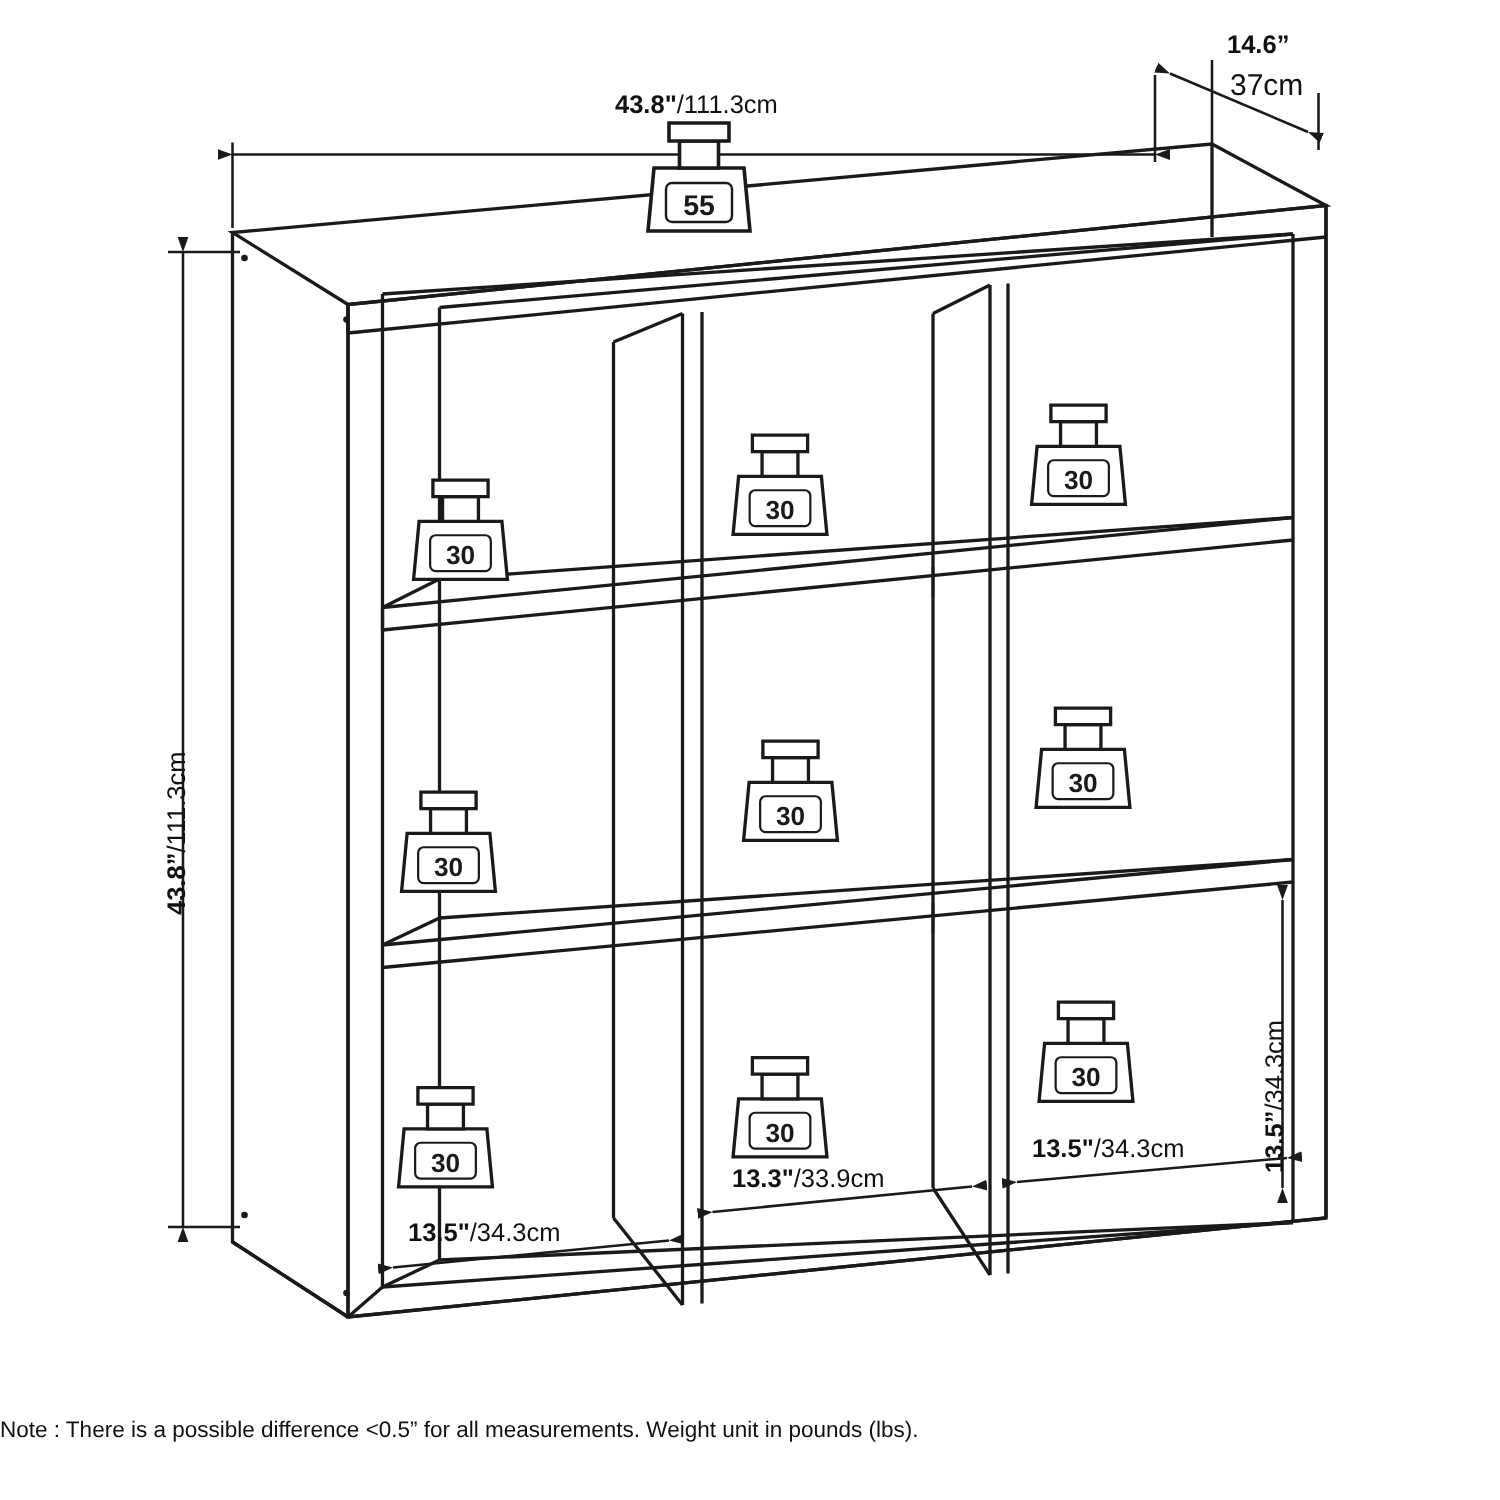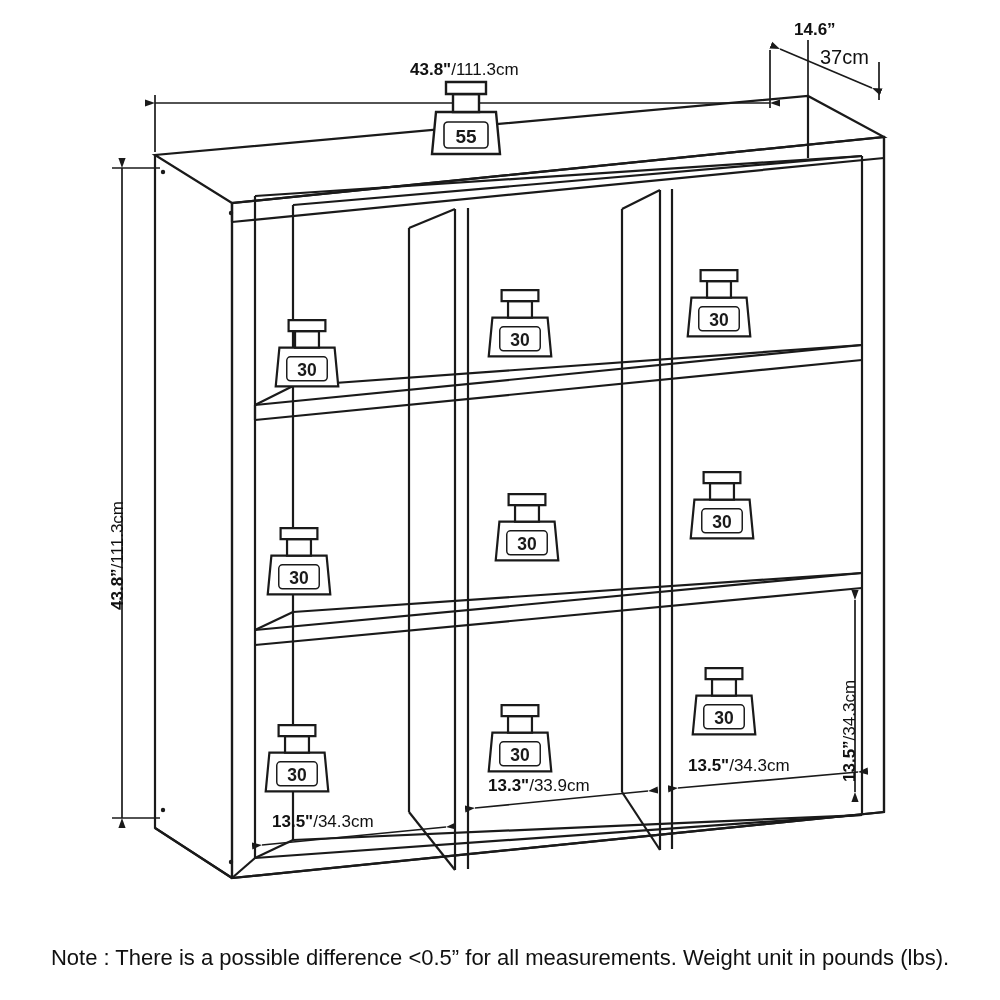--- a/index.html
+++ b/index.html
@@ -39,22 +39,22 @@
   .dim-text .b { font-weight: bold; }
   .rot90 {
     transform-origin: 0 0;
     transform: rotate(-90deg);
   }
   .note {
     position: absolute;
     left: 0;
     top: 945px;
     width: 1000px;
-    text-align: center;
-    font-size: 22px;
+    text-align: left;
+    font-size: 15px;
     color: #111111;
   }
 </style>
 </head>
 <body>
 
 <div id="stage">
 
   <svg class="layer" viewBox="0 0 1000 1000">
     <g fill="none" stroke="#1a1a1a" stroke-width="2.2" stroke-linejoin="miter" stroke-linecap="butt">
@@ -231,21 +231,21 @@
           <rect x="-22" y="2" width="44" height="26" rx="4" fill="none" stroke="#1a1a1a" stroke-width="1.6"></rect>
           <text x="0" y="23" text-anchor="middle" font-family="&quot;Liberation Sans&quot;, sans-serif" font-size="19" font-weight="bold" fill="#1a1a1a">30</text>
         </g>
       </g>
   </svg>
 
   <div class="lbl dim-text" style="left:410px; top:60px;">
     <span class="b">43.8"</span><span>/111.3cm</span>
   </div>
 
-  <div class="lbl dim-text" style="left:794px; top:20px;">
+  <div class="lbl dim-text" style="left:818px; top:20px;">
     <span class="b">14.6”</span>
   </div>
 
   <div class="lbl dim-text" style="left:820px; top:46px; font-size:20px;">
     <span>37cm</span>
   </div>
 
   <div class="lbl dim-text rot90" style="left:108px; top:610px;">
     <span class="b">43.8”</span><span>/111.3cm</span>
   </div>

